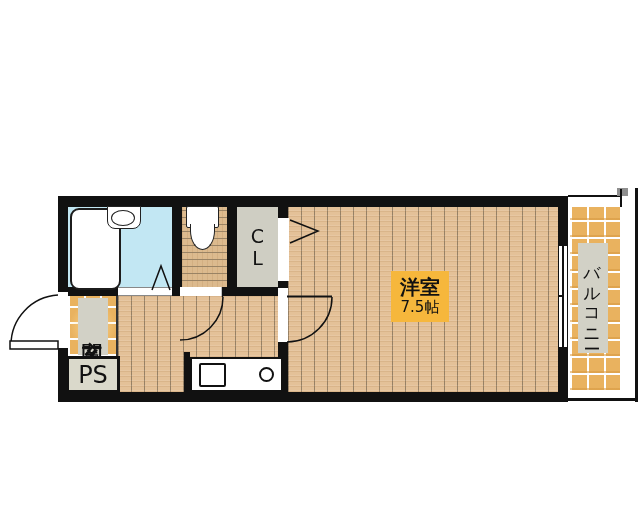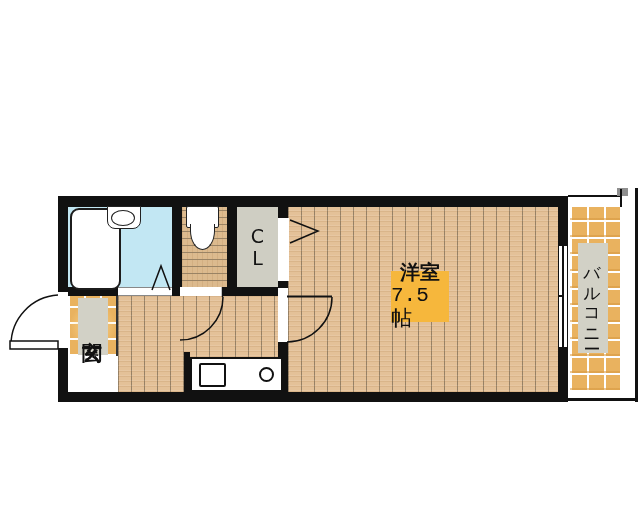--- a/index.html
+++ b/index.html
@@ -127,27 +127,30 @@
 
     <g>
       <path d="M 152 290 L 161 266 L 170 290" fill="none" stroke="#111" stroke-width="1.5"></path>
     </g>
   </svg>
 
   <div class="abs gray-label v-text" style="left:78px;top:298px;width:30px;height:57px;font-size:20px;font-weight:600;">
     <span>玄関</span>
   </div>
 
+  <div class="abs" style="left:66px;top:356px;width:54px;height:37px;background:#dad9cb;border:3px solid #111;box-sizing:border-box;display:flex;align-items:center;justify-content:center;">
+    <span style="font-size:24px;color:#111;line-height:1;">PS</span>
+  </div>
 
   <div class="abs v-text" style="left:237px;top:207px;width:41px;height:80px;display:flex;align-items:center;justify-content:center;font-size:19px;color:#111;letter-spacing:0;">
     <span>CL</span>
   </div>
 
   <div class="abs" style="left:391px;top:271px;width:58px;height:51px;background:#f6b73c;display:flex;flex-direction:column;align-items:center;justify-content:center;color:#111;">
     <div style="font-size:20px;font-weight:700;line-height:1.15;">洋室</div>
-    <div style="font-size:21px;line-height:1.15;font-family:Liberation Mono, monospace;">7.5帖</div>
+    <div style="font-size:15px;line-height:1.15;">7.5帖</div>
   </div>
 
   <div class="abs gray-label v-text" style="left:578px;top:243px;width:30px;height:110px;font-size:17px;">
     <span>バルコニー</span>
   </div>
 
 </div>
 
 </body></html>

